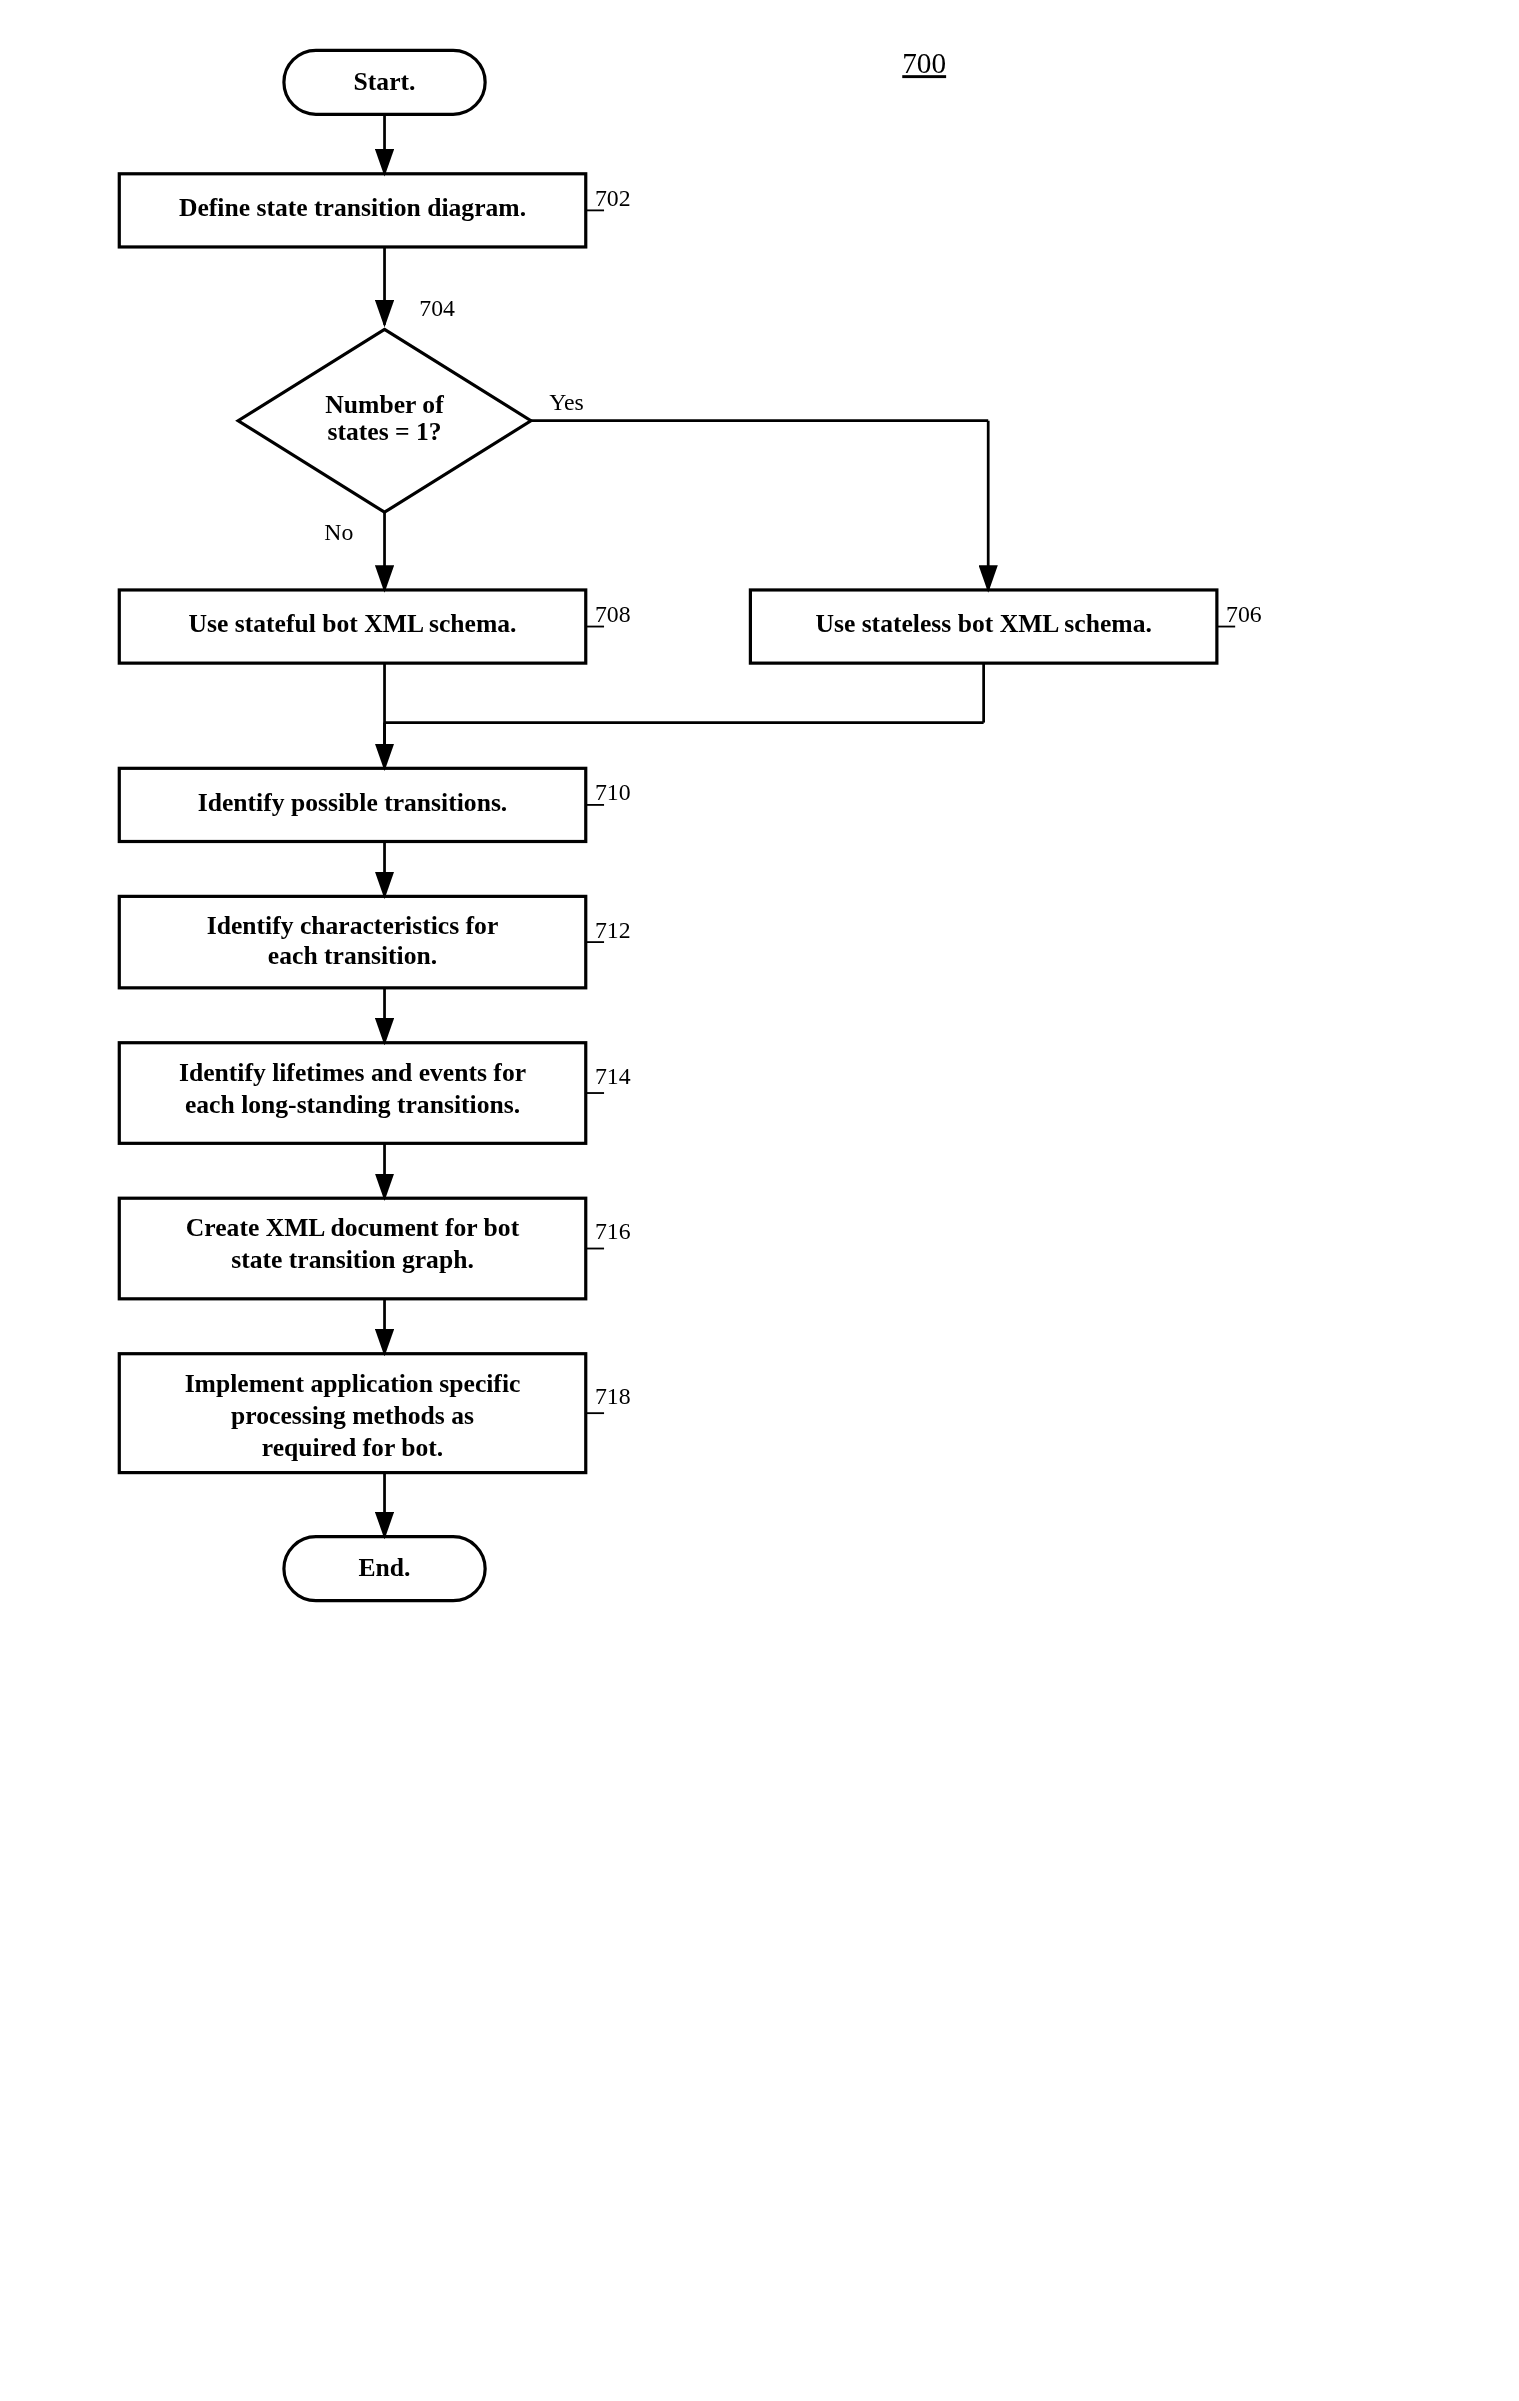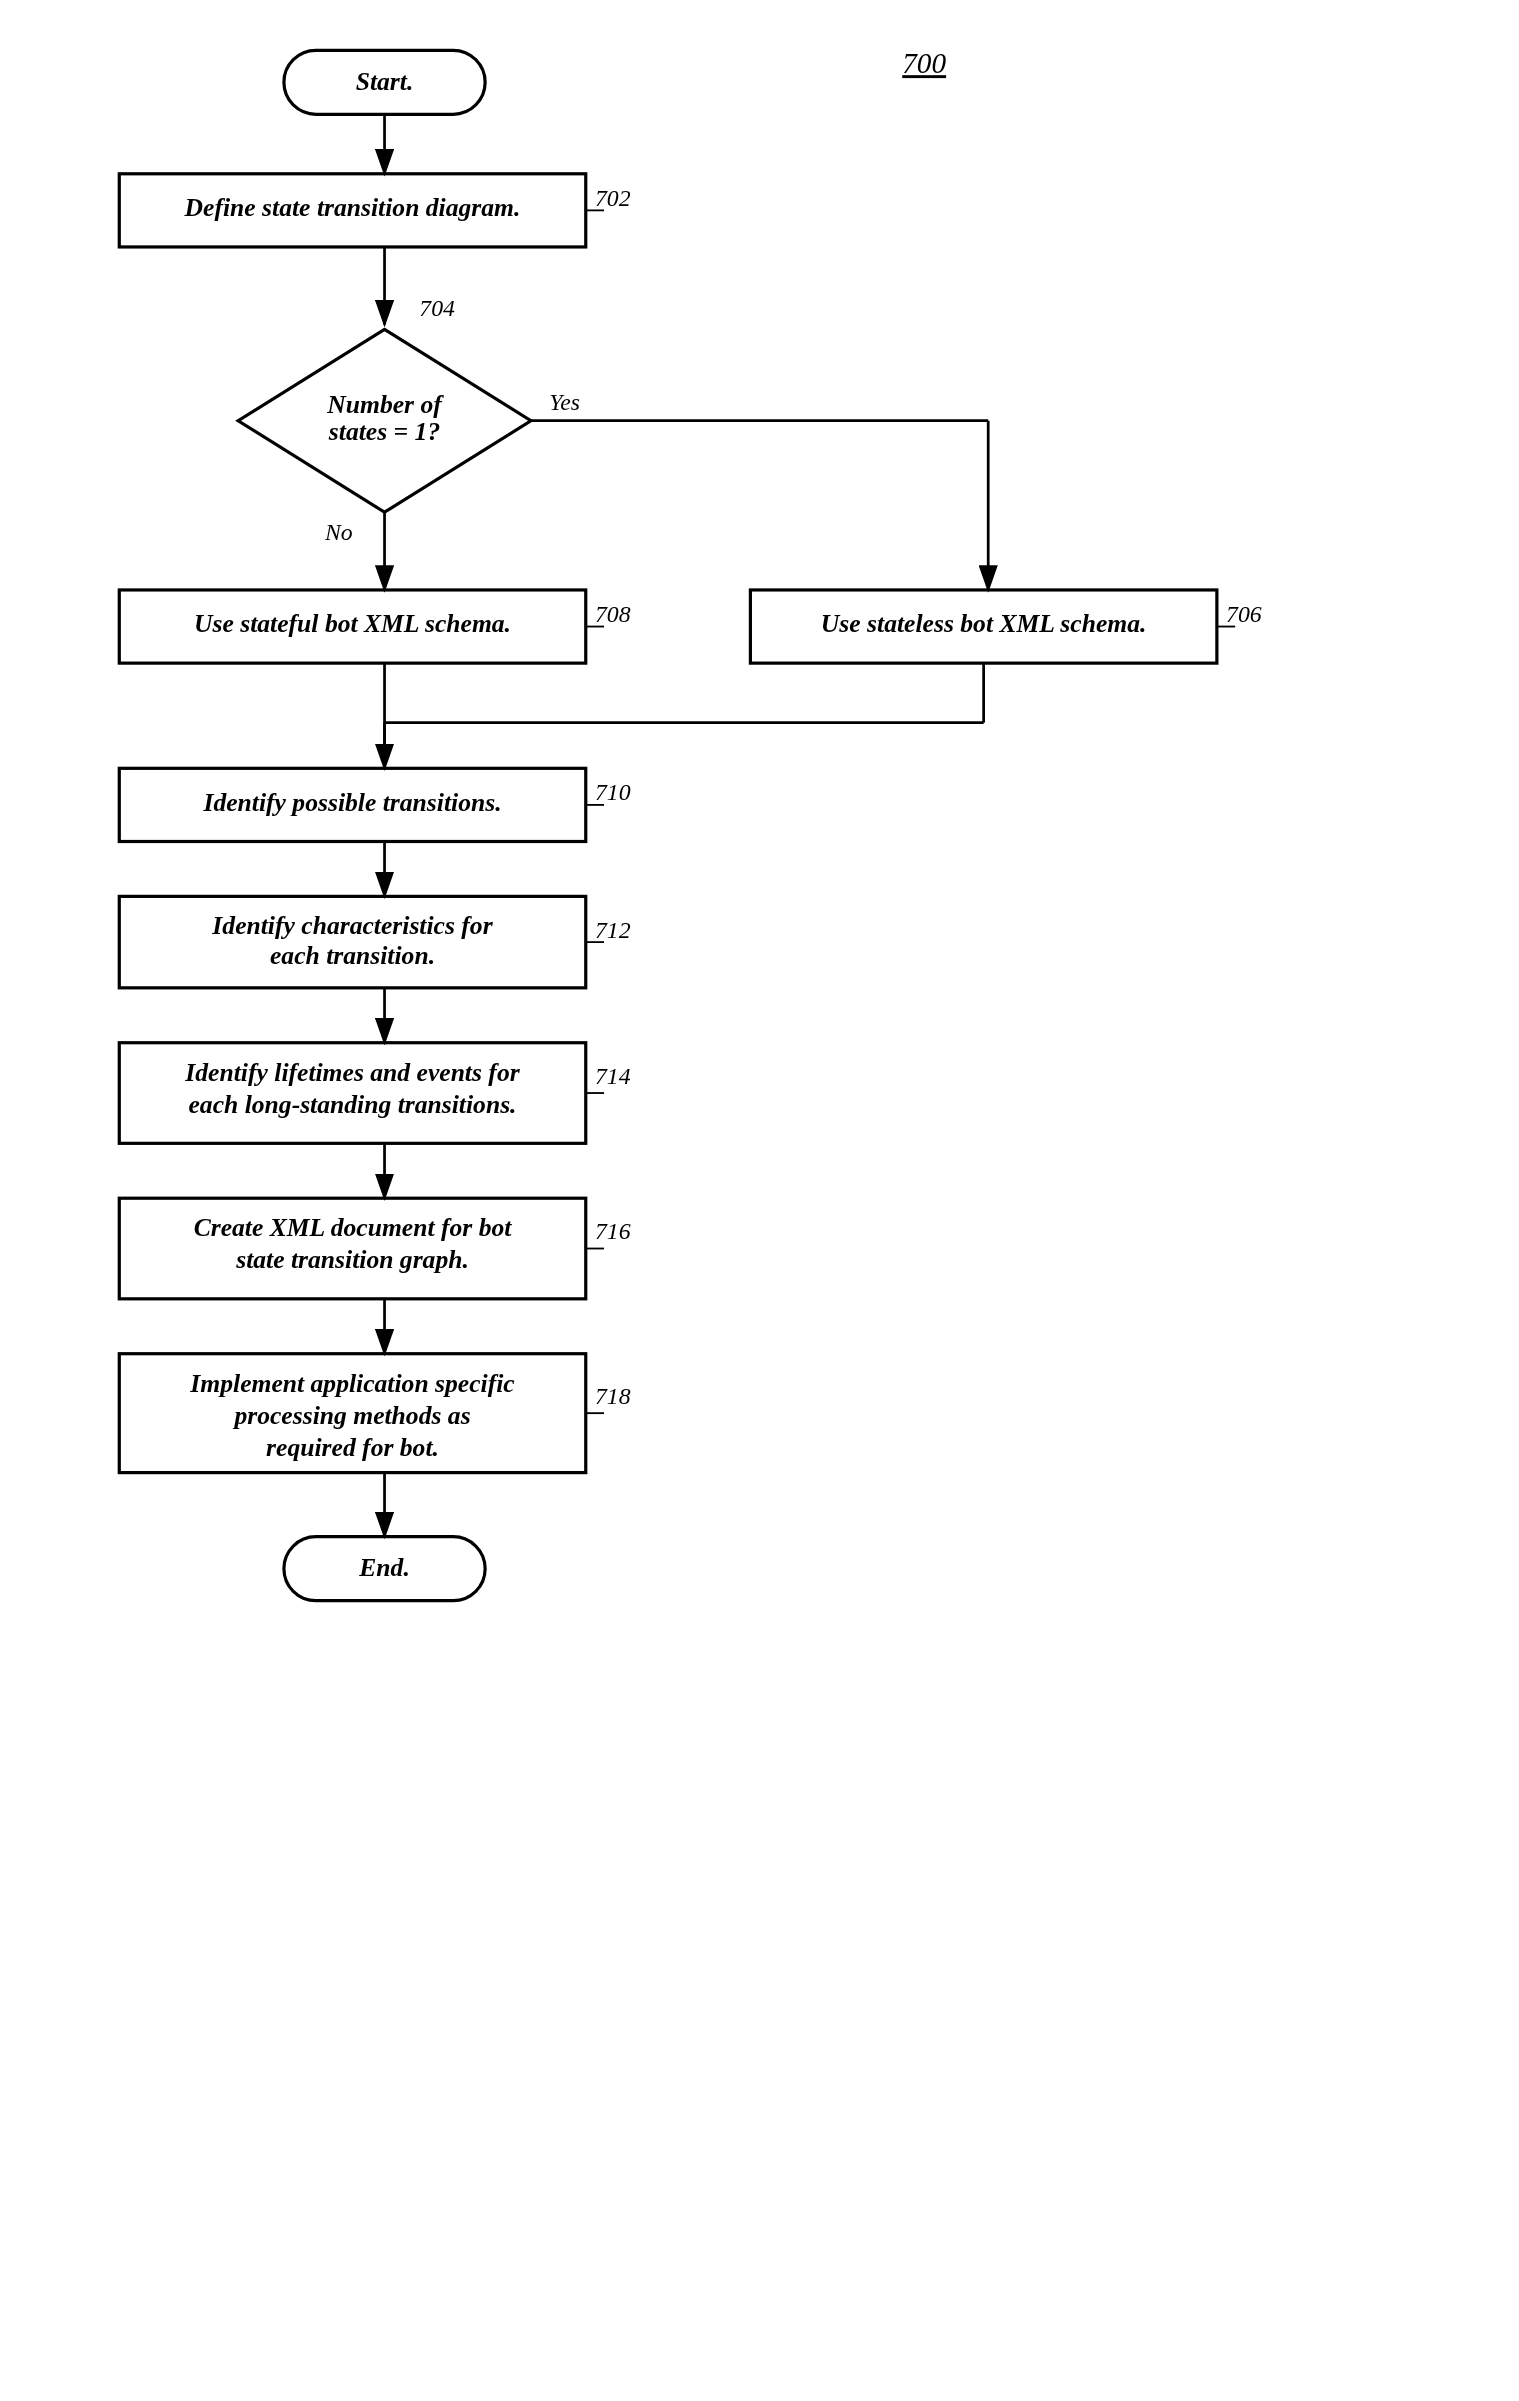--- a/index.html
+++ b/index.html
@@ -9,21 +9,20 @@
       width: 1520px;
       height: 2401px;
       position: relative;
       overflow: hidden;
     }
     .diagram-container {
       position: absolute;
       top: 0; left: 0;
       width: 1520px;
       height: 2028px;
-      font-style: italic;
     }
     svg {
       width: 1520px;
       height: 2401px;
     }
     .flowchart-text {
       font-family: 'Times New Roman', Times, serif;
       font-size: 28px;
       font-weight: bold;
       fill: #000;

